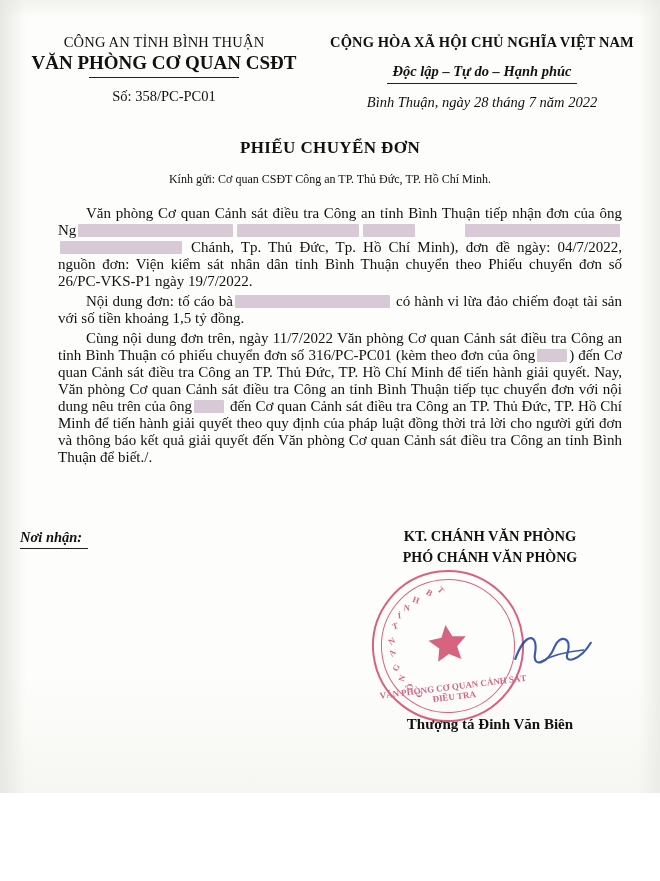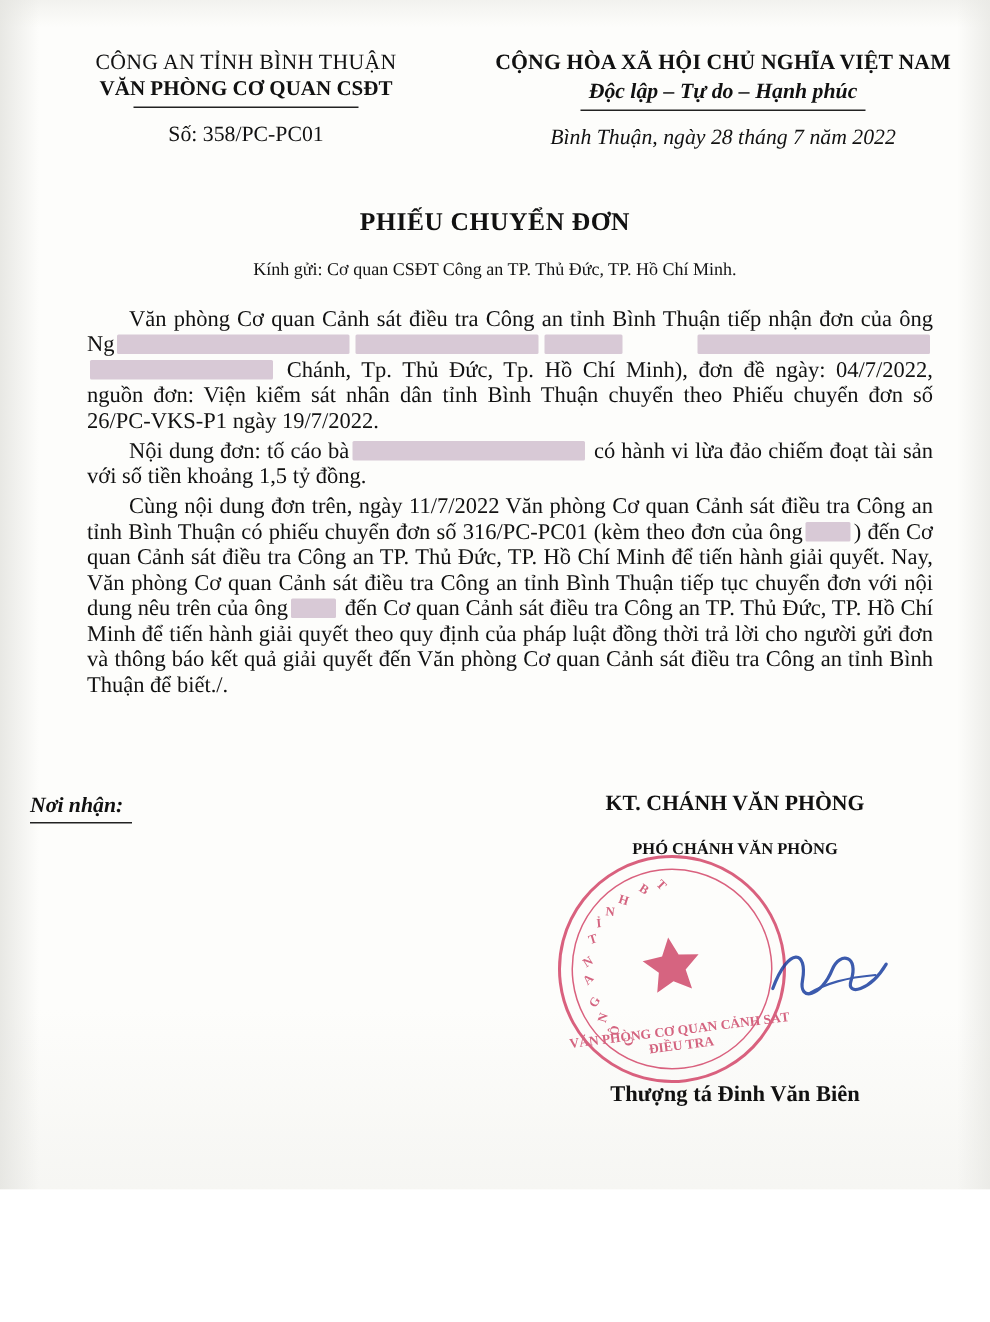--- a/index.html
+++ b/index.html
@@ -53,21 +53,21 @@
   }
   .hdr-right {
     width: 356px;
     text-align: center;
   }
   .org-line1 {
     font-size: 14.5px;
     letter-spacing: .2px;
   }
   .org-line2 {
-    font-size: 14px;
+    font-size: 19px;
     font-weight: bold;
     margin-top: 1px;
   }
   .under-org {
     width: 150px;
     height: 1px;
     background: #222;
     margin: 3px auto 0 auto;
   }
   .so-line {
@@ -76,21 +76,21 @@
   }
   .nation1 {
     font-size: 14.5px;
     font-weight: bold;
     letter-spacing: .1px;
   }
   .nation2 {
     font-size: 14.5px;
     font-weight: bold;
     font-style: italic;
-    margin-top: 2px;
+    margin-top: 12px;
   }
   .under-nation {
     width: 190px;
     height: 1px;
     background: #222;
     margin: 3px auto 0 auto;
   }
   .place-date {
     font-size: 14.5px;
     font-style: italic;
@@ -183,23 +183,23 @@
     left: 330px;
     top: 0;
     width: 320px;
     text-align: center;
   }
   .sign-l1 {
     font-size: 14.5px;
     font-weight: bold;
   }
   .sign-l2 {
-    font-size: 11px;
-    font-weight: bold;
-    margin-top: 15px;
+    font-size: 14px;
+    font-weight: bold;
+    margin-top: 5px;
   }
   .sign-name {
     font-size: 15px;
     font-weight: bold;
     margin-top: 150px;
     font-family: Liberation Serif, serif;
   }
   
   .seal {
     position: absolute;

